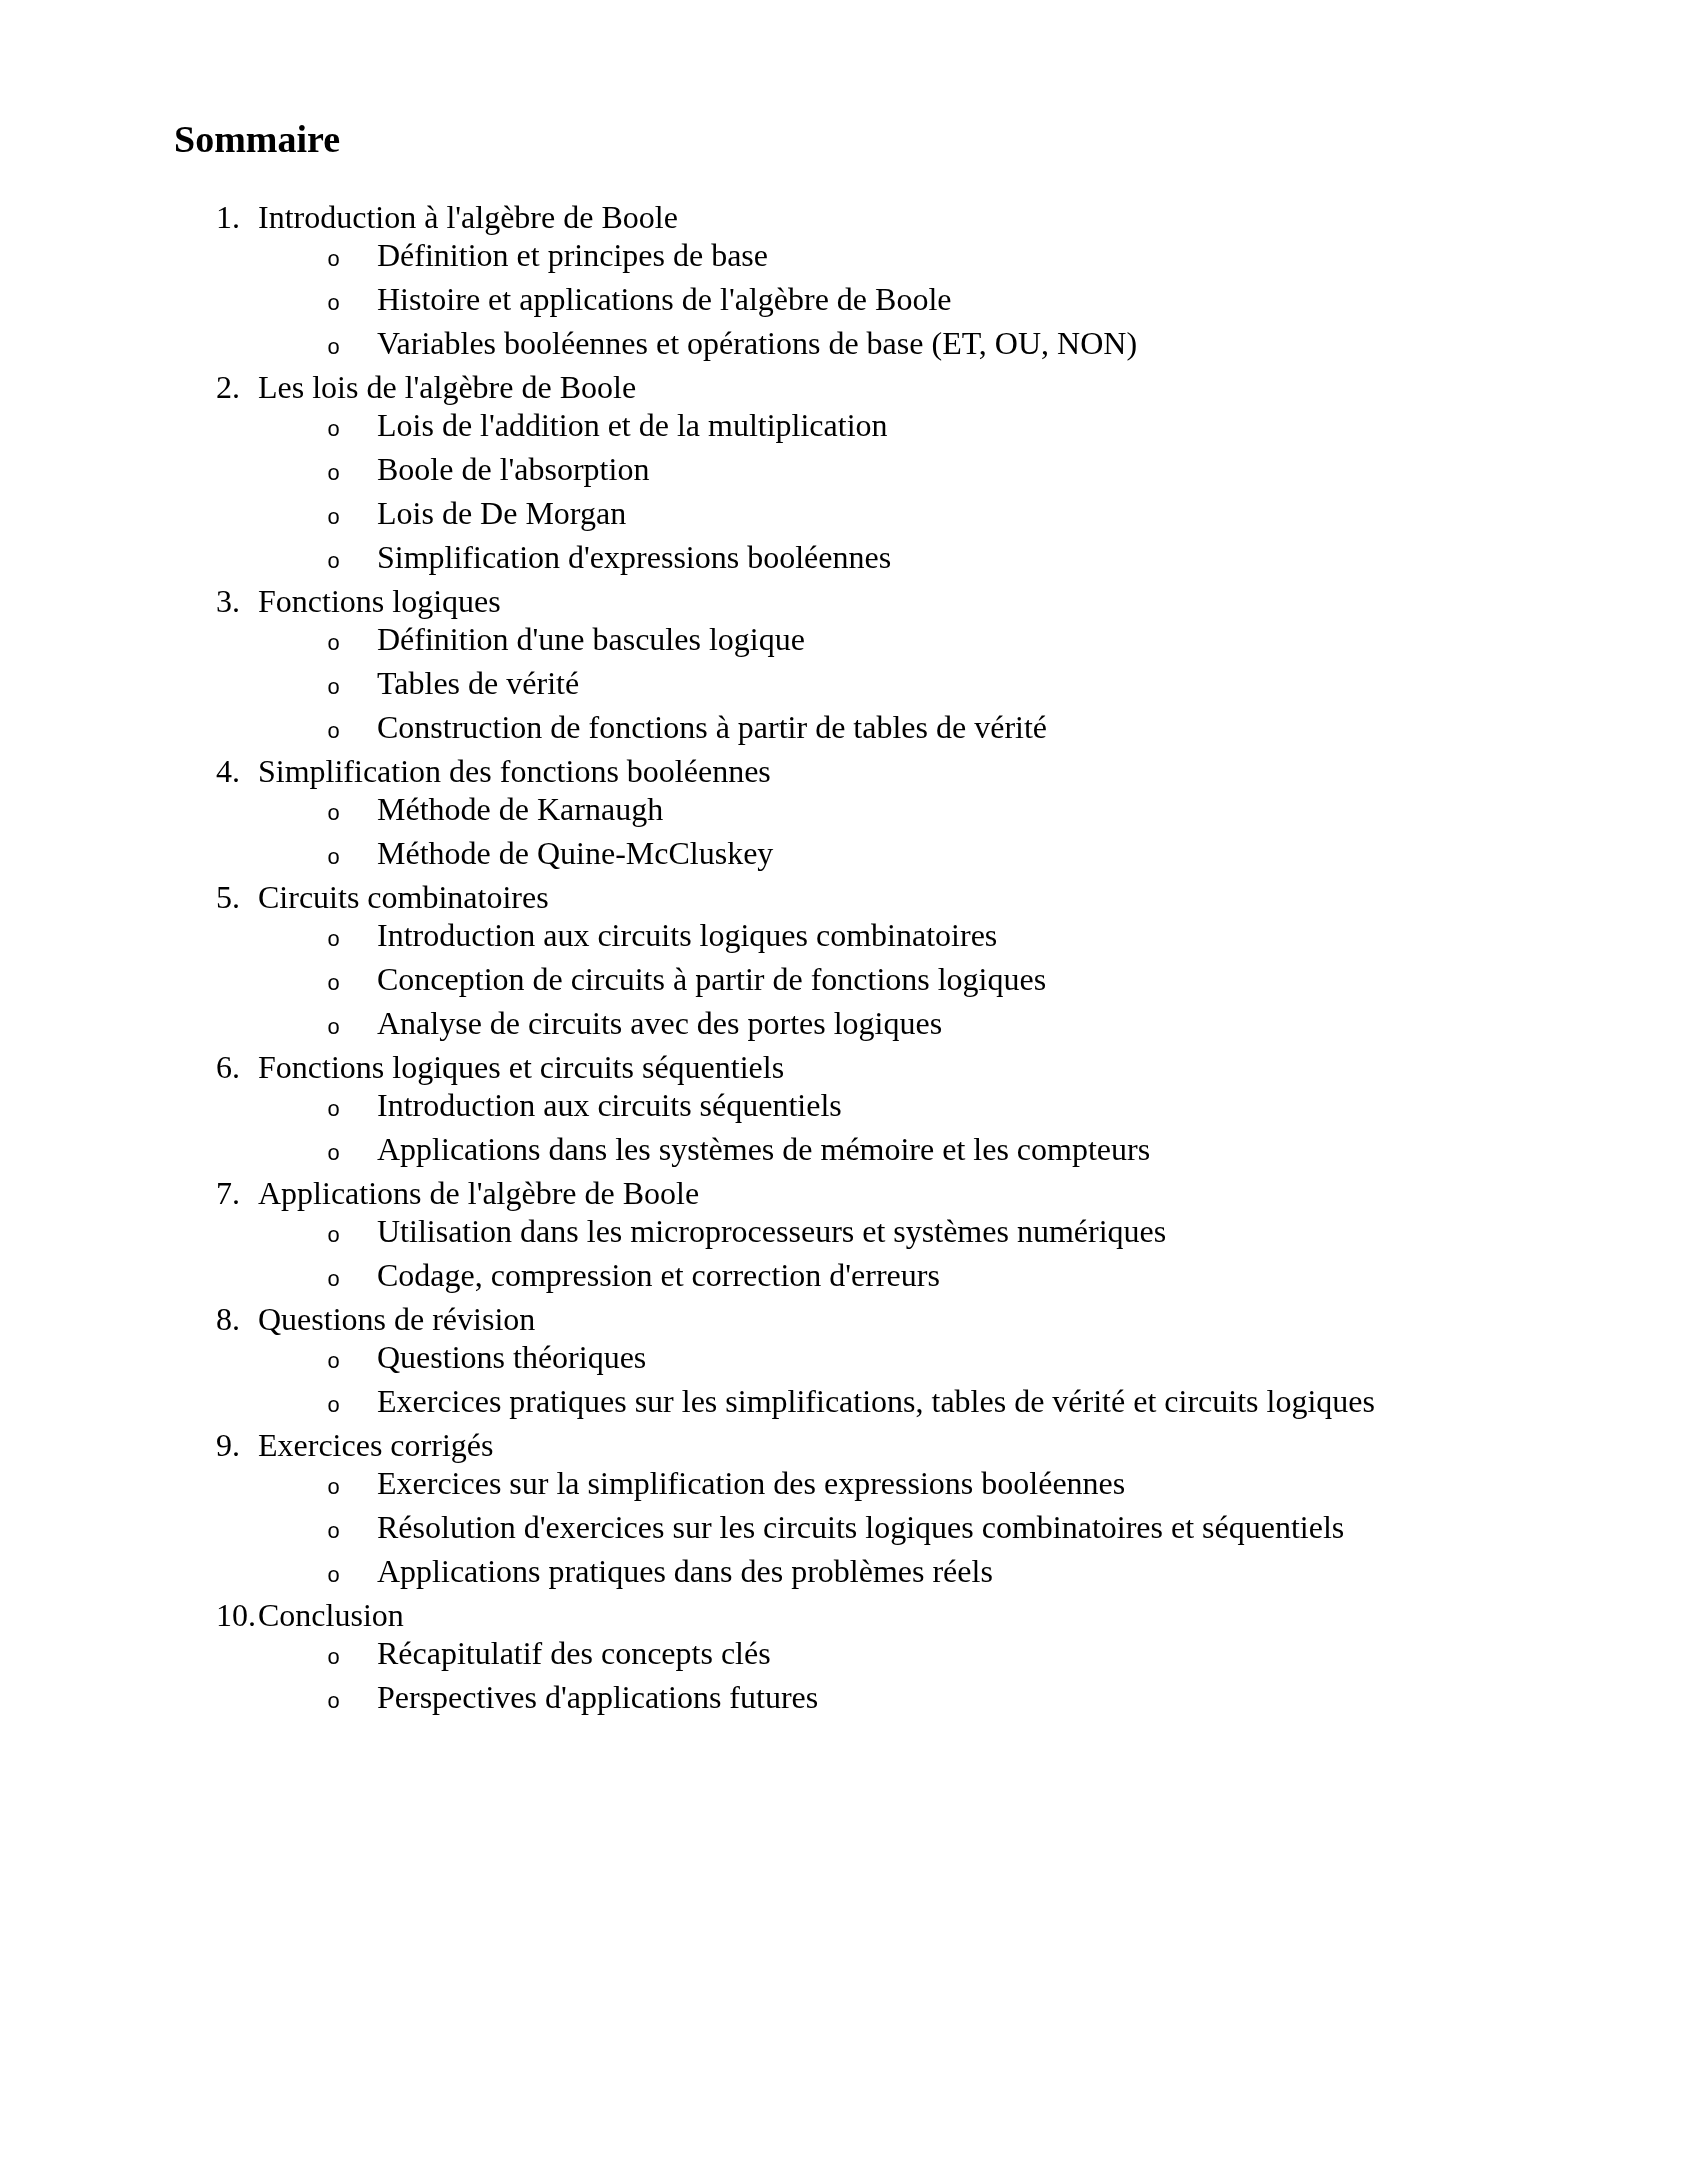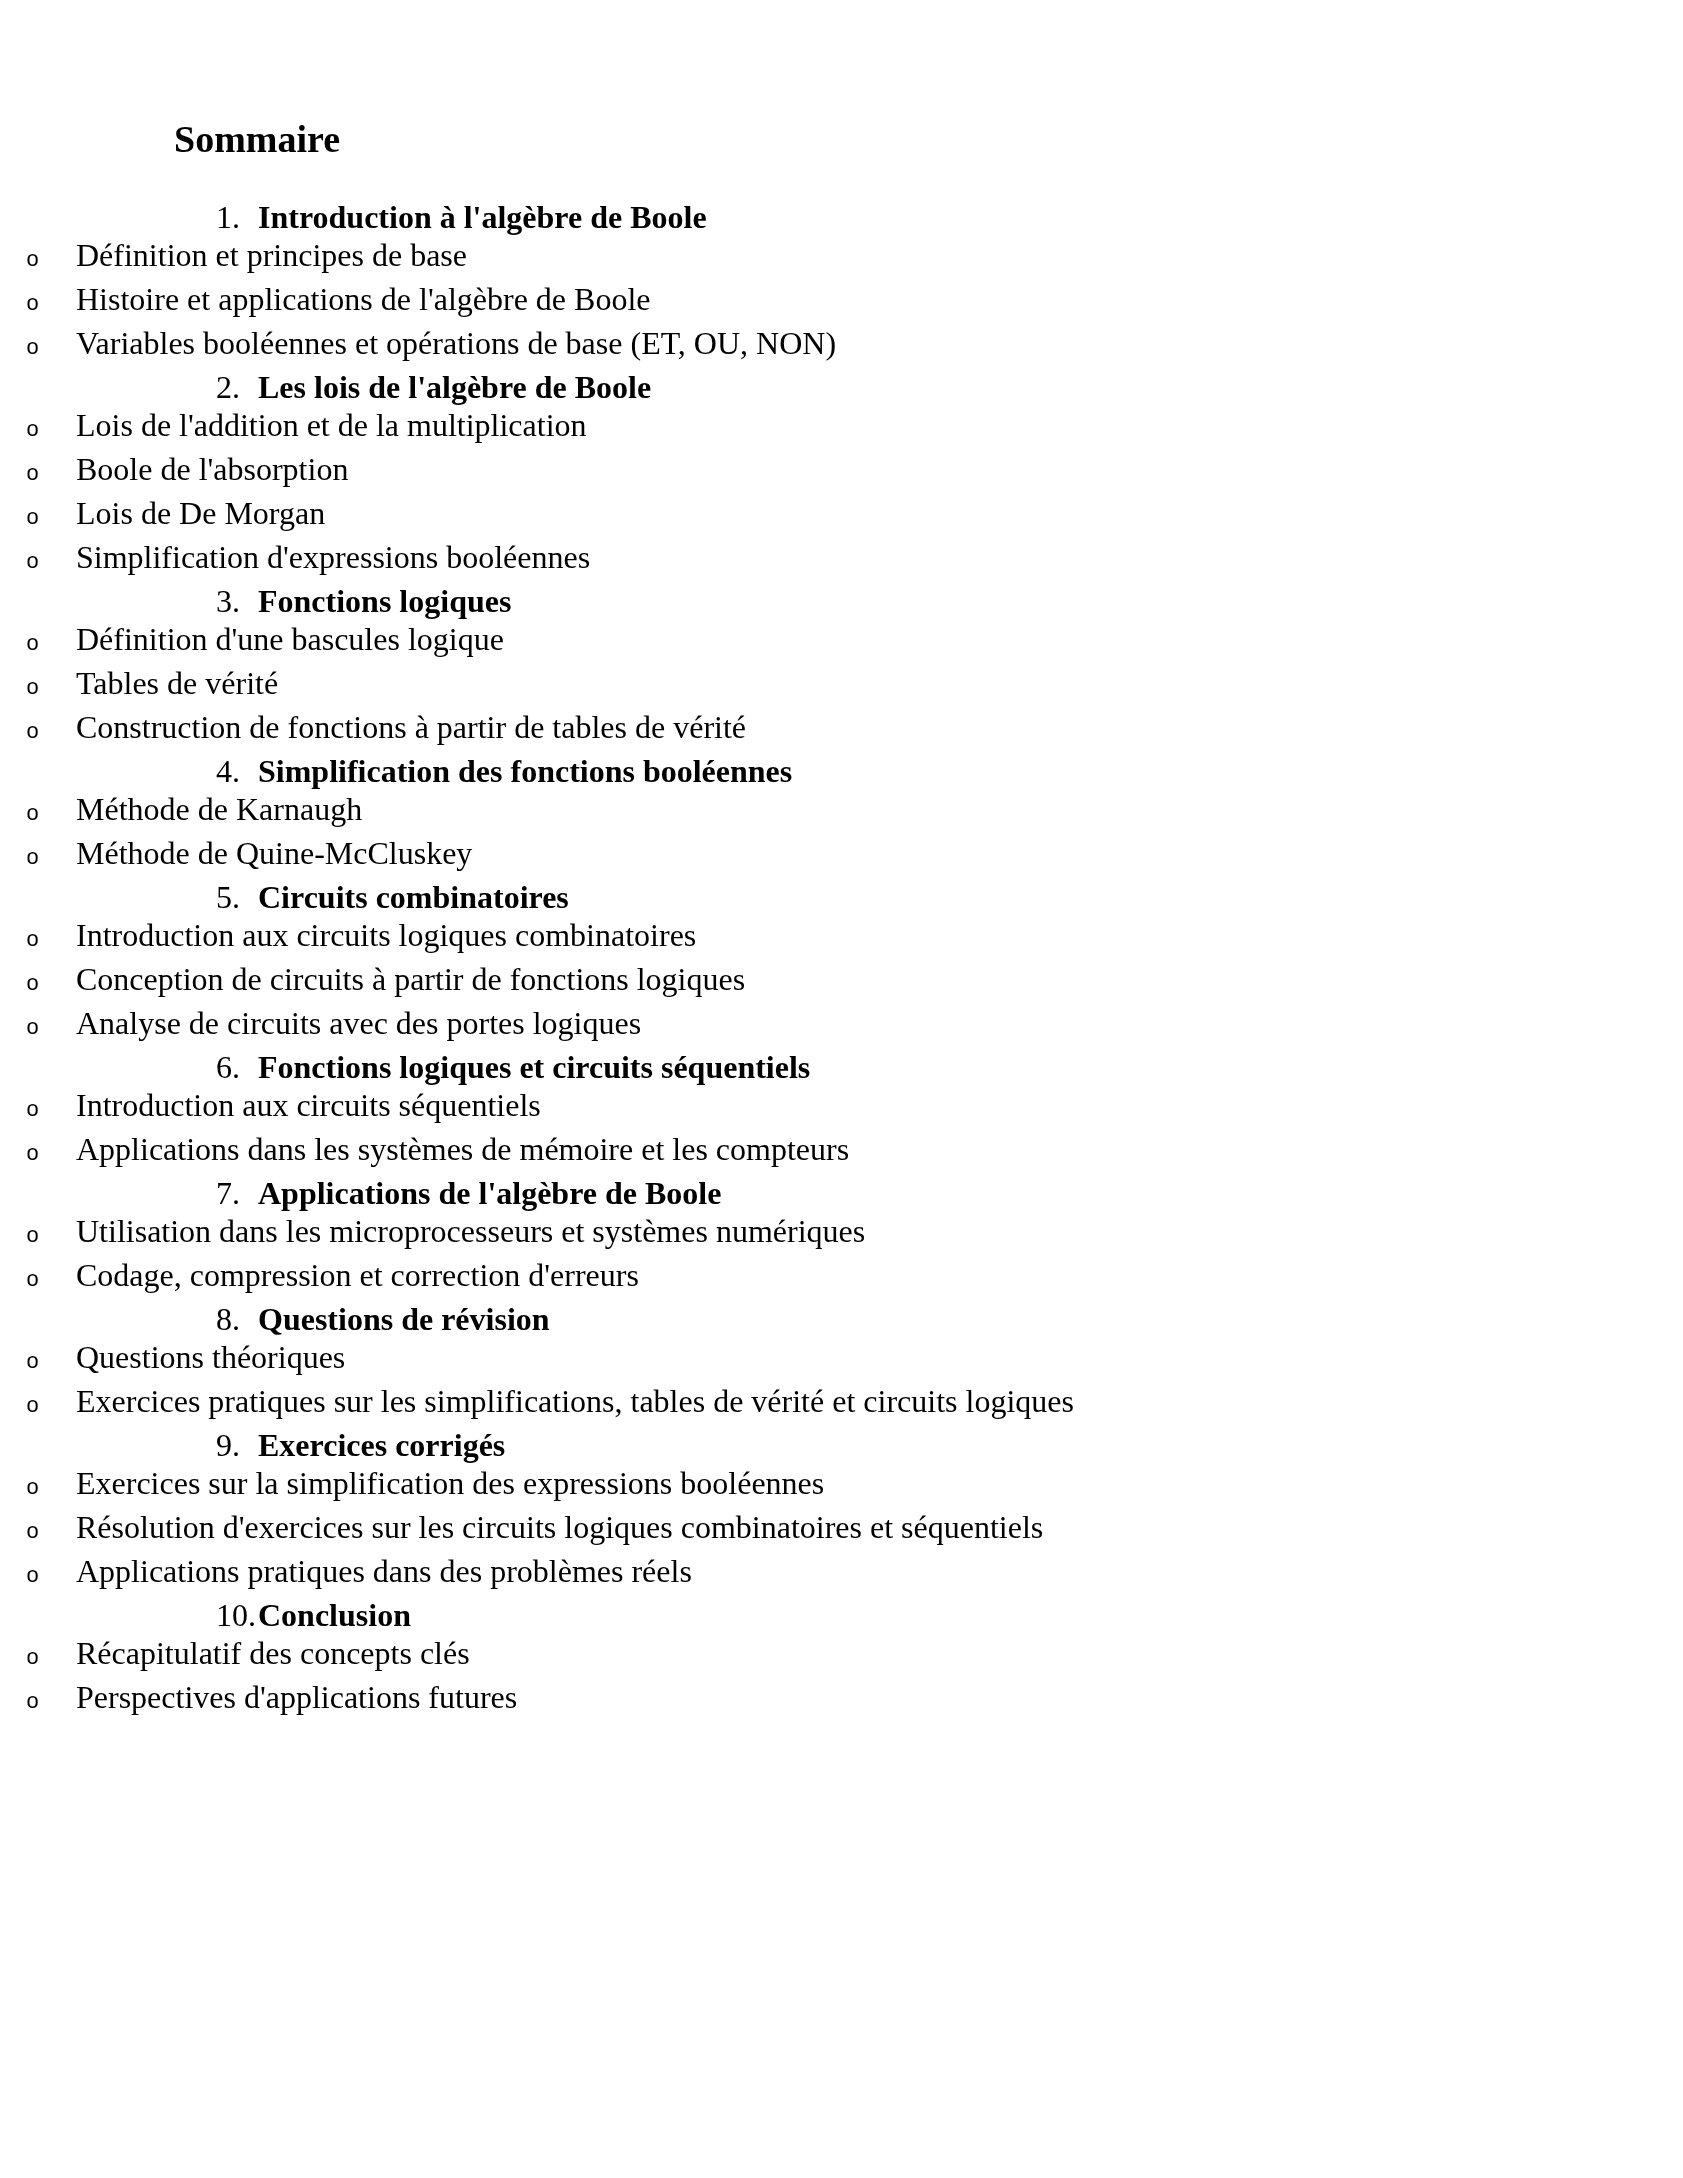--- a/index.html
+++ b/index.html
@@ -34,24 +34,24 @@
   }
   .num-row {
     padding-left: 216px;
   }
   .num {
     display: inline-block;
     width: 42px;
     font-weight: normal;
   }
   .sec-title {
-    font-weight: bold;
+    font-weight: normal;
   }
   .sub-row {
-    margin-left: 26px;
+    padding-left: 327px;
   }
   .bullet {
     display: inline-block;
     width: 50px;
     font-family: "Liberation Mono", "DejaVu Sans Mono", monospace;
     font-size: 22px;
   }
 </style>
 </head>
 <body>

